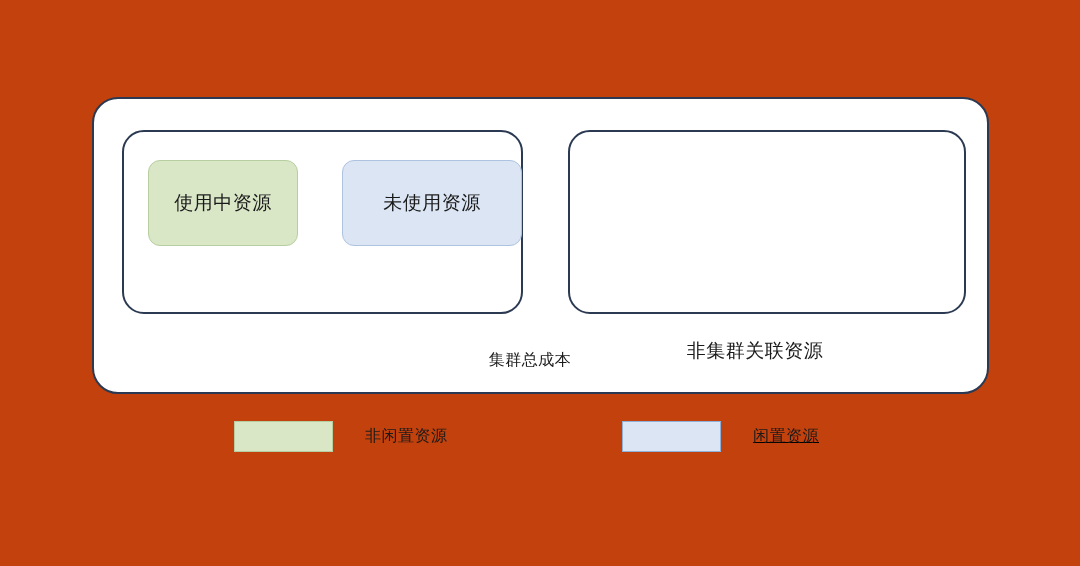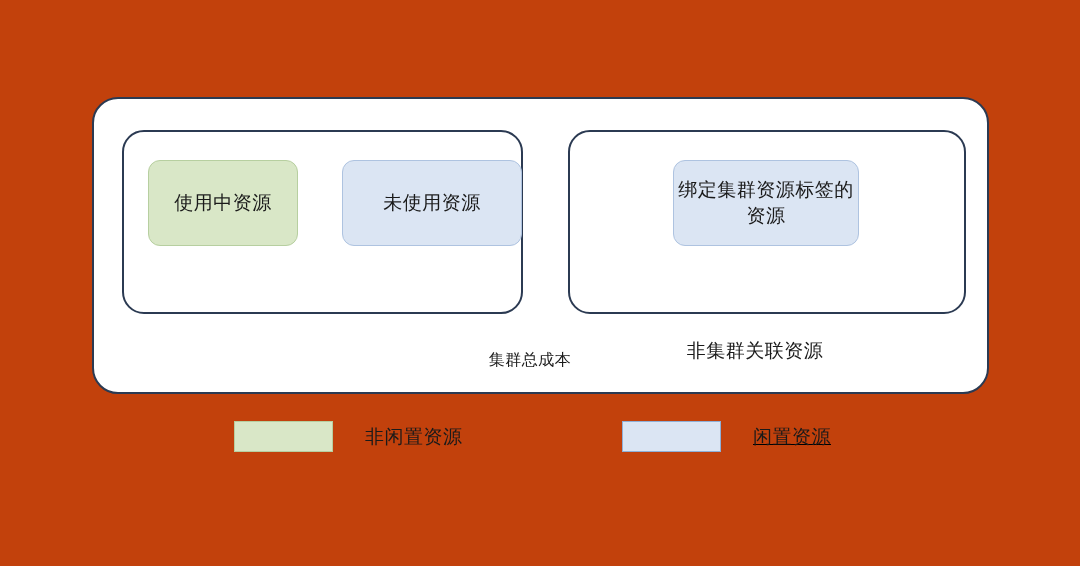--- a/index.html
+++ b/index.html
@@ -132,21 +132,21 @@
   .swatch-green {
     background: #d9e7c7;
     border: 1px solid #b7cfa0;
   }
   .swatch-blue {
     background: #dbe5f3;
     border: 1px solid #8fb0d8;
   }
   .legend-label {
     margin-left: 32px;
-    font-size: 19px;
+    font-size: 16px;
     color: #1a1a1a;
     letter-spacing: 0.5px;
     white-space: nowrap;
   }
 
   
   .watermark {
     position: absolute;
     right: 12px;
     bottom: 18px;
@@ -163,21 +163,20 @@
 
   <div class="outer-box"></div>
 
   <div class="group-box group-left"></div>
   <div class="group-box group-right"></div>
 
   <div class="chip chip-green chip-inuse">使用中资源</div>
 
   <div class="chip chip-blue chip-unused">未使用资源</div>
 
-  <div class="chip chip-blue chip-tagged">绑定集群资源标签的资源</div>
 
 
   <div class="group-caption caption-right">非集群关联资源</div>
 
   <div class="caption-total">集群总成本</div>
 
   <div class="legend-item legend-green">
     <span class="legend-swatch swatch-green"></span>
     <span class="legend-label">非闲置资源</span>
   </div>

